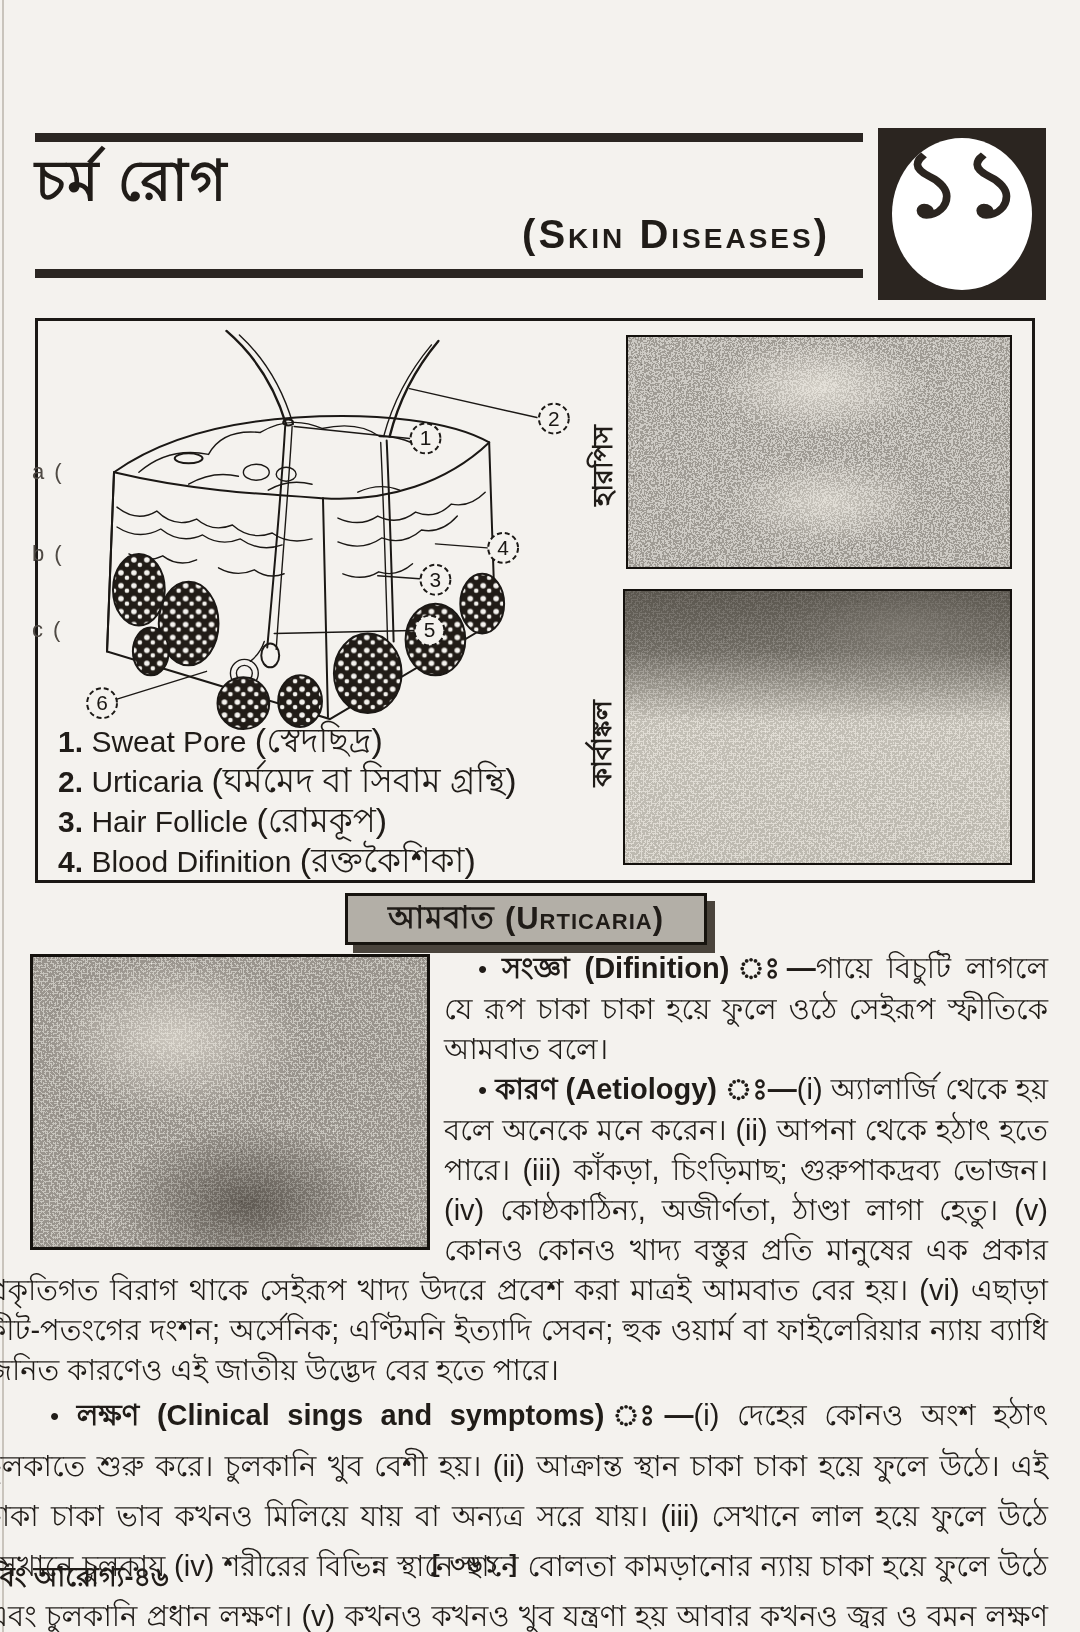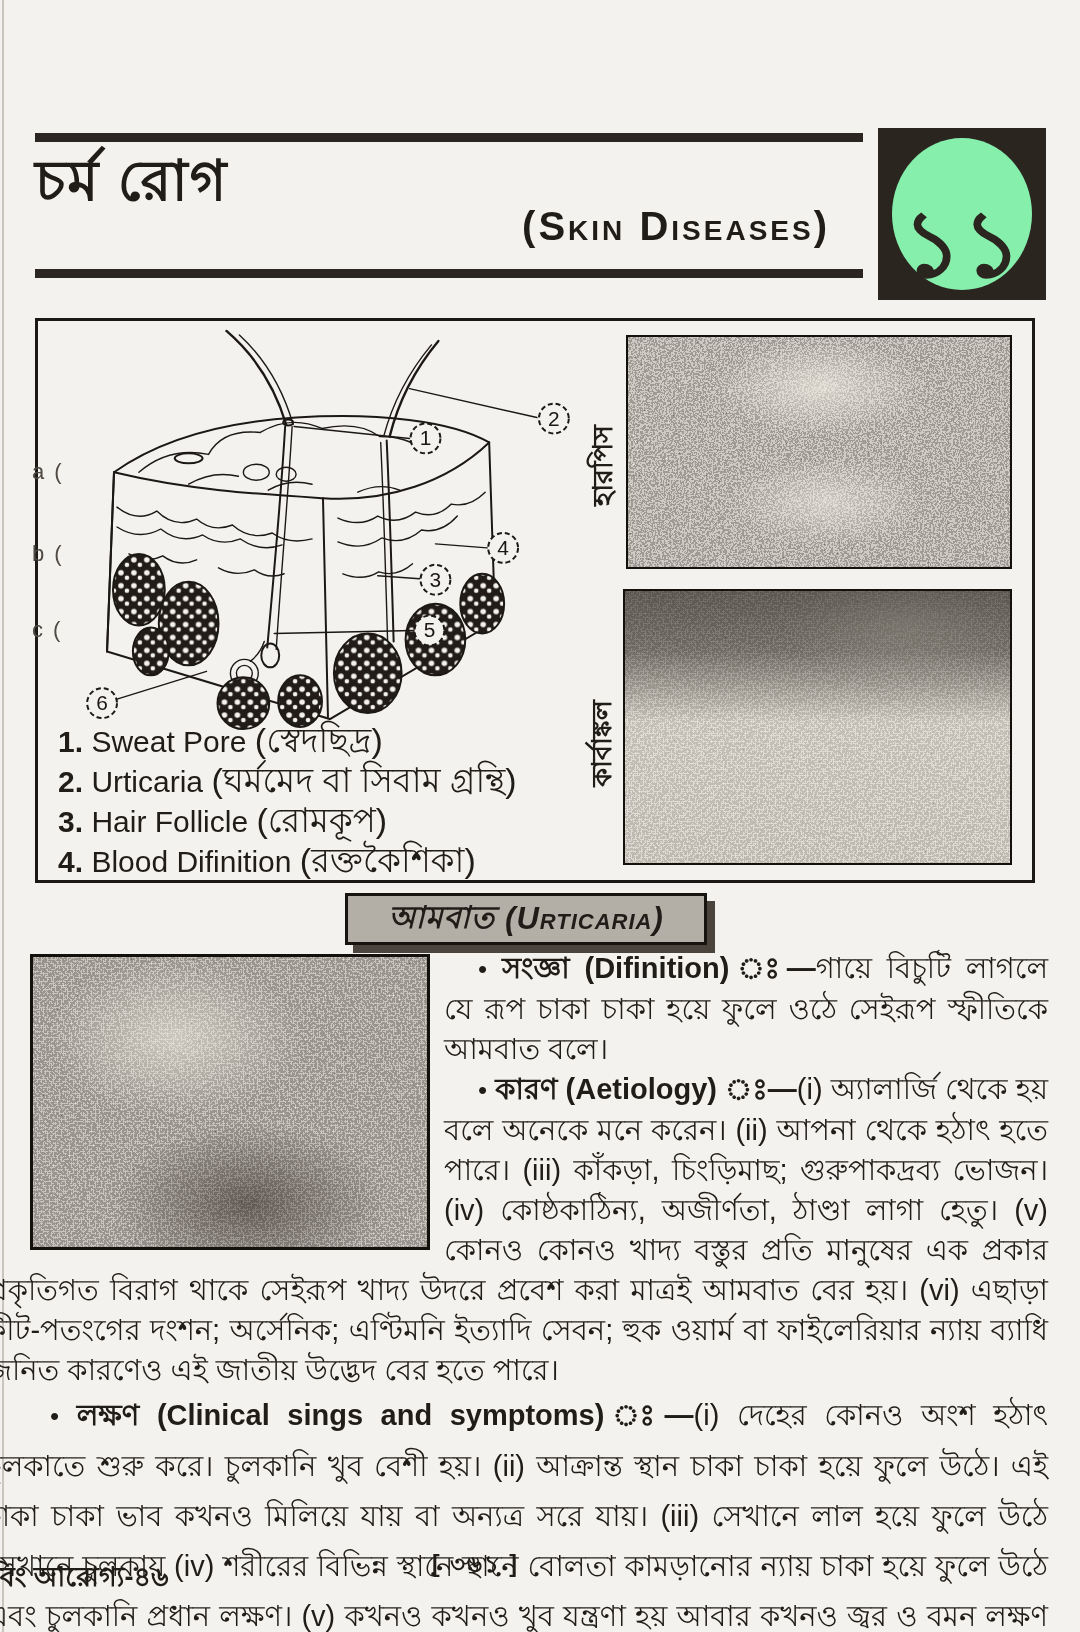--- a/index.html
+++ b/index.html
@@ -17,32 +17,32 @@
 
   
   .rule { position:absolute; left:35px; width:828px; height:9px; background:#2b2622; }
   .rule.top { top:133px; }
   .rule.bottom { top:269px; }
   .title-bn {
     position:absolute; left:35px; top:138px; width:795px;
     font-size:56px; font-weight:bold; letter-spacing:2px;
   }
   .title-en {
-    position:absolute; left:35px; top:204px; width:795px;
+    position:absolute; left:35px; top:212px; width:795px;
     text-align:right; font-size:40px; font-weight:bold;
     font-variant: small-caps; letter-spacing:3px;
   }
   .chapter-badge {
     position:absolute; left:878px; top:128px; width:168px; height:172px;
     background:#2b2520;
   }
   .badge-ellipse {
     position:absolute; left:14px; top:10px; width:140px; height:152px;
-    background:#86efac; border-radius:50%;
-    display:flex; align-items:flex-end; justify-content:center;
+    background:#ffffff; border-radius:50%;
+    display:flex; align-items:flex-start; justify-content:center;
   }
   .badge-num { font-size:92px; font-weight:bold; color:#2b2520; line-height:1; }
 
   
   .figbox {
     position:absolute; left:35px; top:318px; width:1000px; height:565px;
     border:3px solid #1b1815;
   }
   .diagram { position:absolute; left:0px; top:2px; width:562px; height:410px; }
   .cutlabel { position:absolute; left:-6px; font-size:22px; color:#4f4a44; letter-spacing:2px; }
@@ -77,21 +77,21 @@
       linear-gradient(180deg, rgba(36,31,24,.6) 0%, rgba(36,31,24,.45) 22%, rgba(235,230,220,.35) 48%, rgba(235,230,220,.25) 100%),
       radial-gradient(ellipse 45% 30% at 72% 12%, rgba(240,236,227,.5), rgba(240,236,227,0) 70%);
   }
 
   
   .section-heading {
     position:absolute; left:345px; top:893px; width:362px; height:52px;
     background:#b3afa7; border:3px solid #17140f;
     box-shadow: 8px 8px 0 #4a443c;
     display:flex; align-items:center; justify-content:center;
-    font-size:31px; font-weight:bold; letter-spacing:1px;font-style:italic;
+    font-size:31px; font-weight:bold; letter-spacing:1px;
   }
   .section-heading .en { font-variant:small-caps; margin-left:10px; }
 
   
   .bodytext {
     position:absolute; left:-14px; top:948px; width:1062px;
     text-align:justify;
   }
   .urti-photo {
     float:left; width:400px; height:296px;

